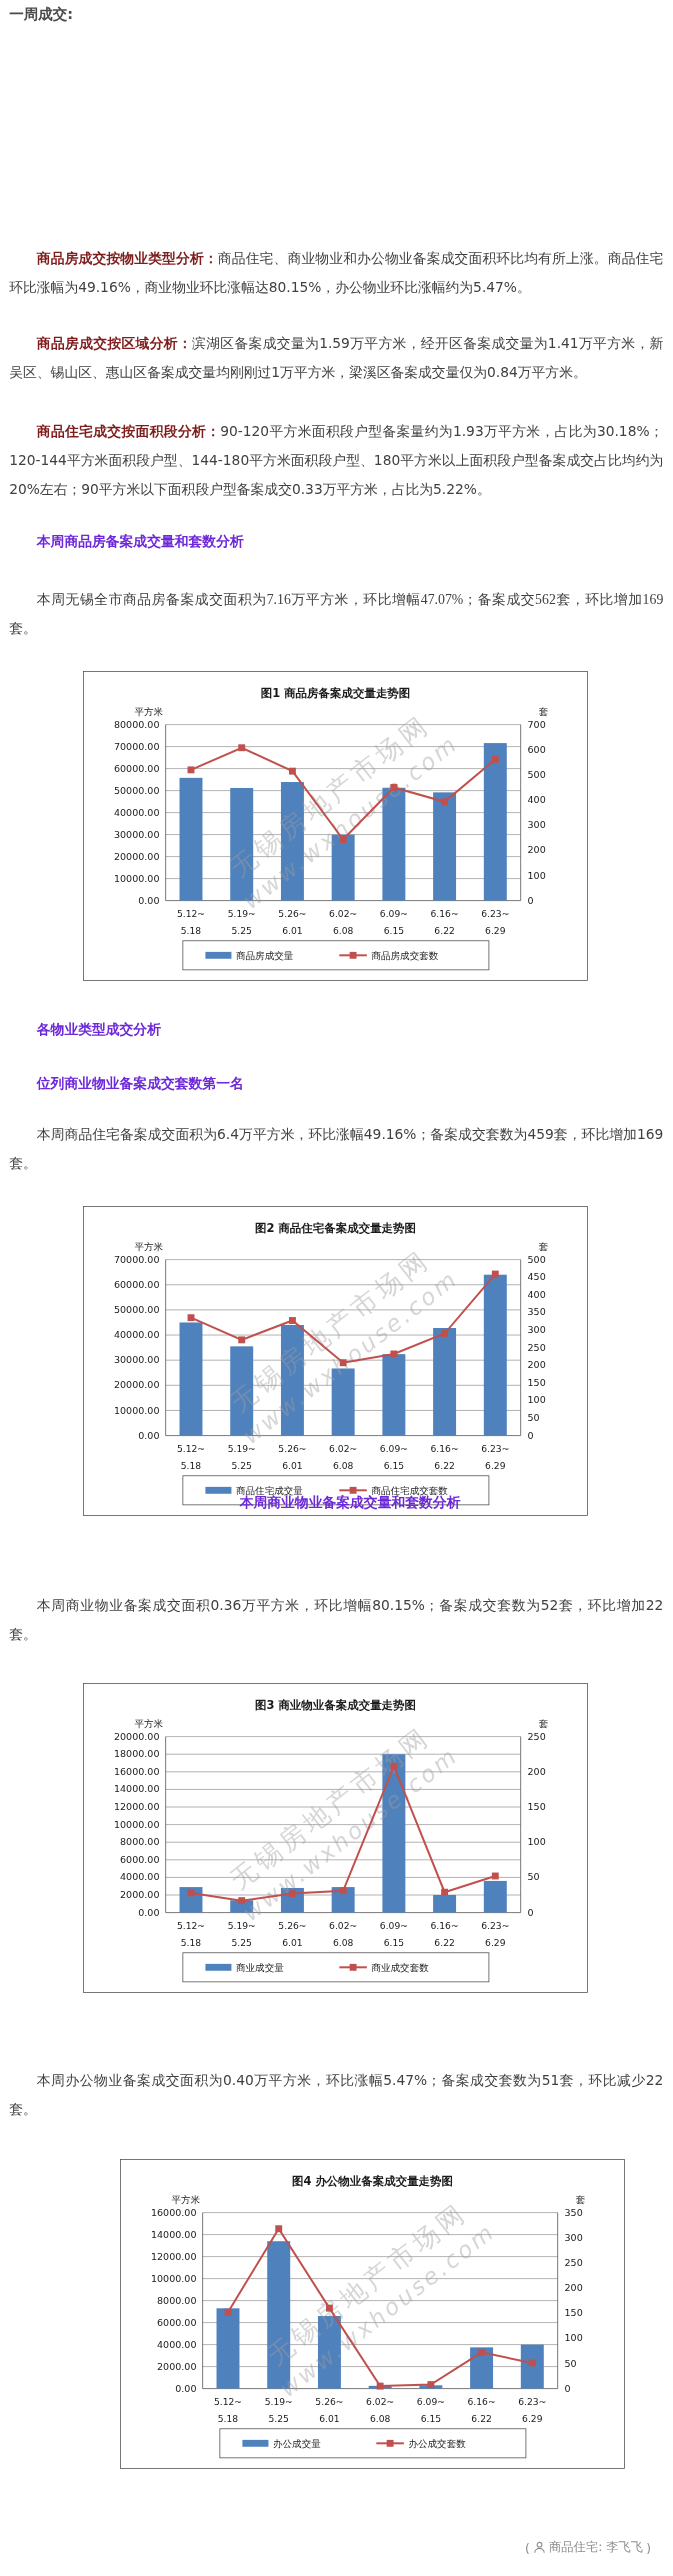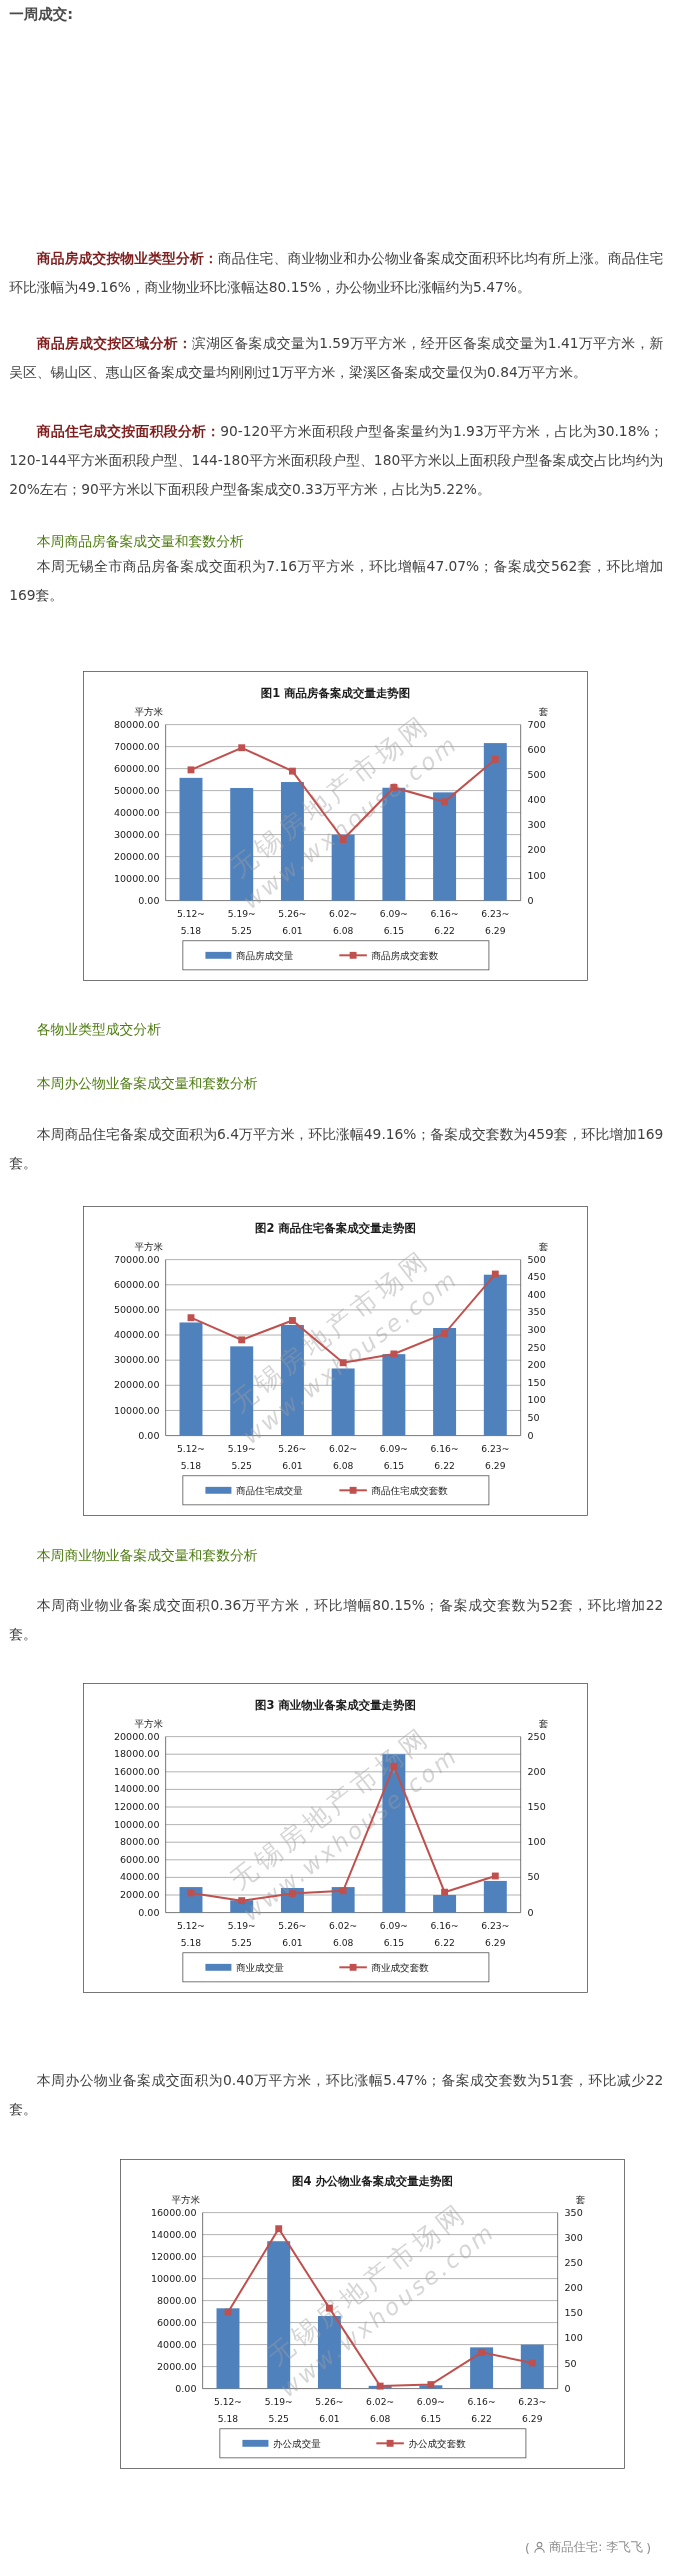--- a/index.html
+++ b/index.html
@@ -16,36 +16,36 @@
     font-size:14.5px;font-weight:bold;color:#4a4a4a;
   }
   .para{
     position:absolute;left:9.2px;right:10.7px;margin:0;
     font-size:13.8px;line-height:29px;color:#404040;
     text-indent:2em;text-align:justify;
   }
   .para b{font-weight:bold;color:#7f1d1d;}
   .hd{
     position:absolute;left:9.2px;right:10.7px;margin:0;
-    font-size:13.8px;line-height:29px;font-weight:normal;color:#4d7c0f;
+    font-size:13.8px;line-height:29px;font-weight:bold;color:#6d28d9;
     text-indent:2em;
   }
   .intro{top:61px;}
   .p-type{top:244px;}
   .p-region{top:329px;}
   .p-area{top:417px;}
   .h-house{top:527px;}
-  .p-house{top:552px;}
+  .p-house{top:585px;font-family:Liberation Serif, serif;}
   .chartbox{position:absolute;width:505px;height:310px;}
   .c1{left:83px;top:671px;}
   .h-types{top:1015px;}
   .h-res{top:1069px;}
   .p-res{top:1120px;}
   .c2{left:83px;top:1206px;}
-  .h-com{top:1541px;}
+  .h-com{top:1488px;text-align:center;}
   .p-com{top:1591px;}
   .c3{left:83px;top:1683px;}
   .h-off{top:2015px;}
   .p-off{top:2066px;}
   .c4{left:80px;top:2159px;padding-left:40px;}
   .footer{
     position:absolute;top:2539px;right:23px;
     font-size:12.3px;color:#8c8c8c;
     display:flex;align-items:center;gap:3.1px;
   }
@@ -139,21 +139,21 @@
         <rect x="130.5" y="352.5" width="400" height="38" fill="#ffffff" stroke="#4d4d4d"></rect>
         <rect x="160" y="367" width="34" height="9" fill="#4F81BD"></rect>
         <text x="200" y="376" fill="#1a1a1a" font-size="12.5">商品房成交量</text>
         <line x1="335" y1="371.5" x2="371" y2="371.5" stroke="#C0504D" stroke-width="2.6"></line>
         <rect x="348.5" y="367" width="9" height="9" fill="#C0504D"></rect>
         <text x="377" y="376" fill="#1a1a1a" font-size="12.5">商品房成交套数</text>
       </svg></div>
 
   <h2 class="hd h-types">各物业类型成交分析</h2>
 
-  <h2 class="hd h-res">本周办公物业备案成交量和套数分析</h2>
+  <h2 class="hd h-res">位列商业物业备案成交套数第一名</h2>
   <p class="para p-res"><span>本周商品住宅备案成交面积为6.4万平方米，环比涨幅49.16%；备案成交套数为459套，环比增加169套。</span></p>
 
   <div class="chartbox c2"><svg viewBox="0 0 660 405" width="505" height="310">
         <rect x="0.5" y="0.5" width="659" height="404" fill="#ffffff" stroke="#4d4d4d"></rect>
         <text x="330" y="34" fill="#1a1a1a" font-size="15" text-anchor="middle" font-weight="bold">图2  商品住宅备案成交量走势图</text>
         <text x="86" y="58" fill="#1a1a1a" font-size="12.5" text-anchor="middle">平方米</text>
         <text x="602" y="58" fill="#1a1a1a" font-size="12.5" text-anchor="middle">套</text>
         <line x1="108" y1="300" x2="572" y2="300" stroke="#4d4d4d" stroke-width="1"></line>
         <text x="100" y="304" fill="#1a1a1a" font-size="12.5" text-anchor="end">0.00</text>
         <line x1="108" y1="267.14285714285717" x2="572" y2="267.14285714285717" stroke="#9a9a9a" stroke-width="1"></line>

